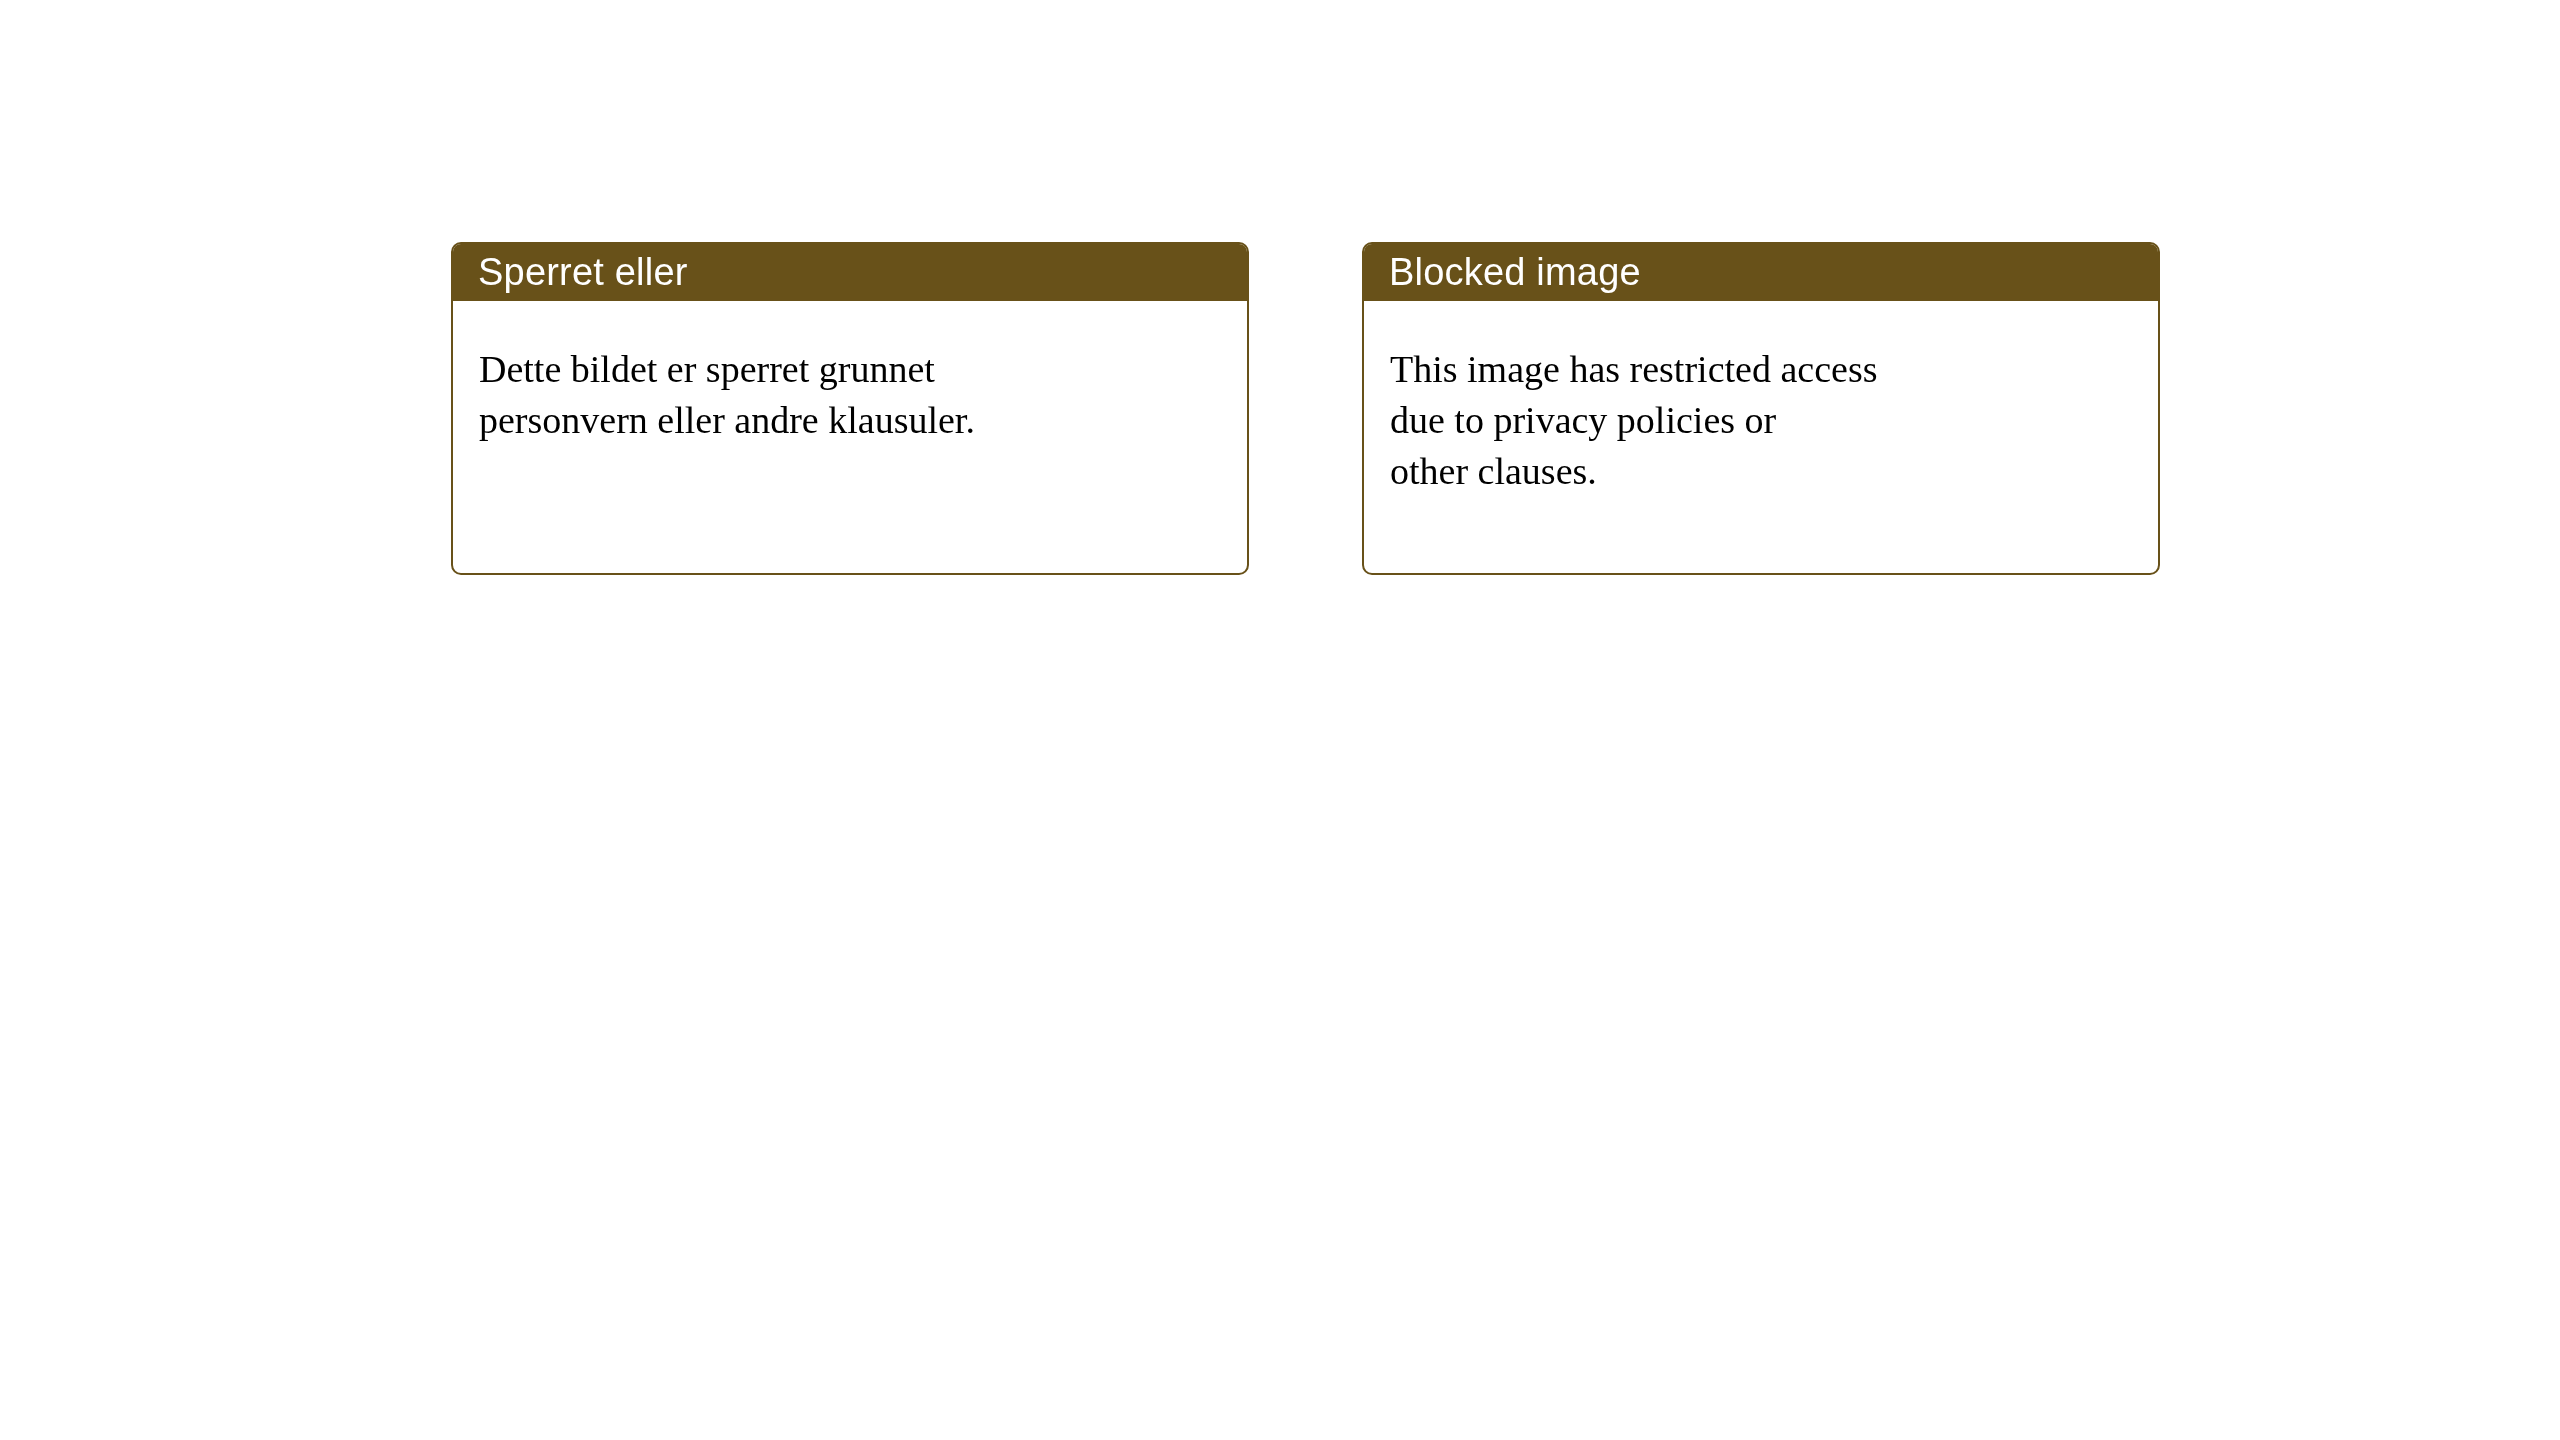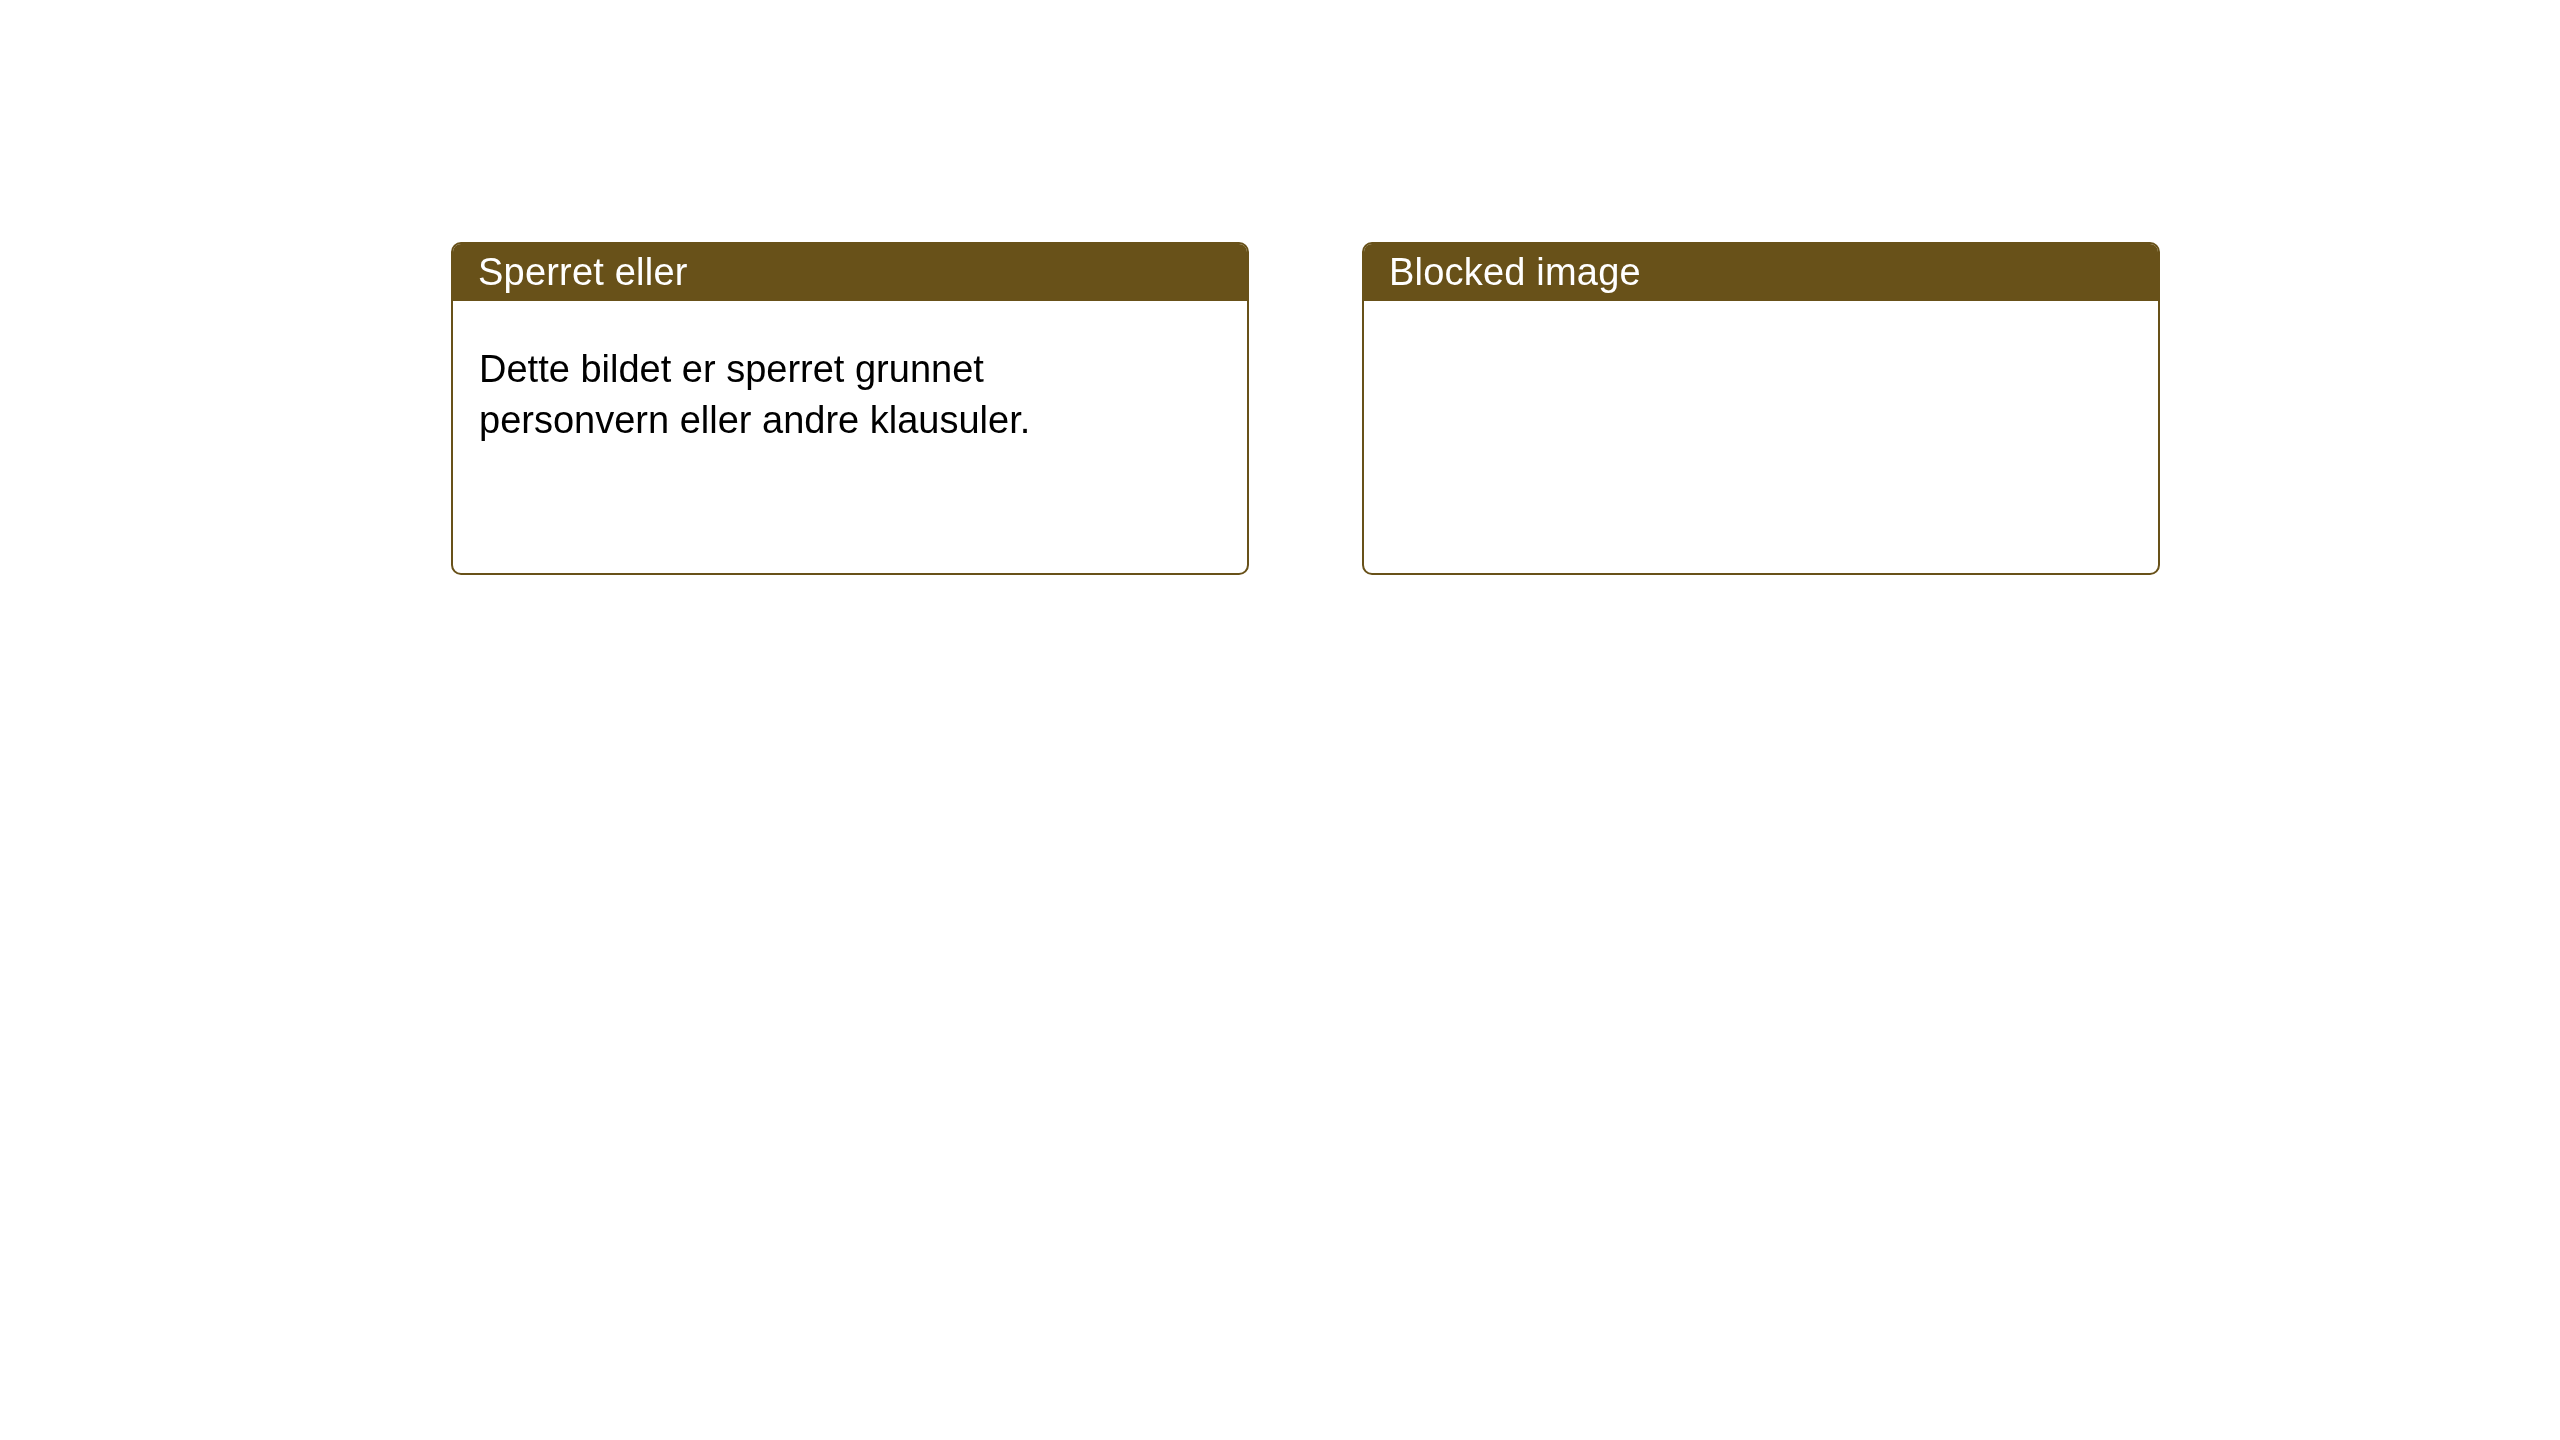--- a/index.html
+++ b/index.html
@@ -39,26 +39,30 @@
     font-size: 38px;
     letter-spacing: 0.2px;
     margin: -1px -1px 0 -1px; 
   }
   .notice-card .card-body {
     padding: 43px 30px 0 26px;
     font-size: 38px;
     line-height: 51px;
     color: var(--body_text);
     white-space: pre-line;
+    font-family: Liberation Serif, serif;
   }
 </style>
 </head>
 <body>
 
 <div class="notice-card pos-left">
   <div class="card-header">Sperret eller</div>
   <div class="card-body">Dette bildet er sperret grunnet
 personvern eller andre klausuler.</div>
 </div>
 
 <div class="notice-card pos-right">
   <div class="card-header">Blocked image</div>
+  <div class="card-body">This image has restricted access
+due to privacy policies or
+other clauses.</div>
 </div>
 
 </body></html>

